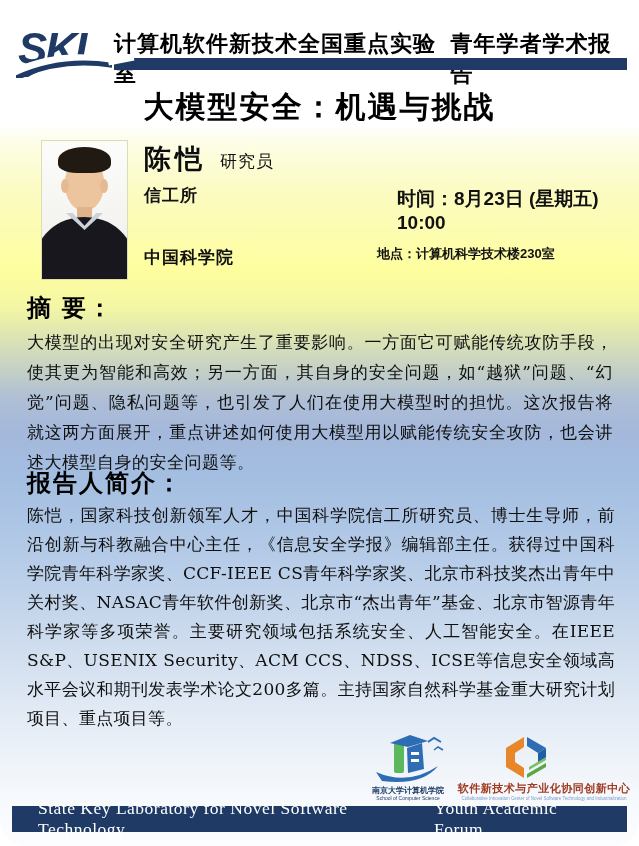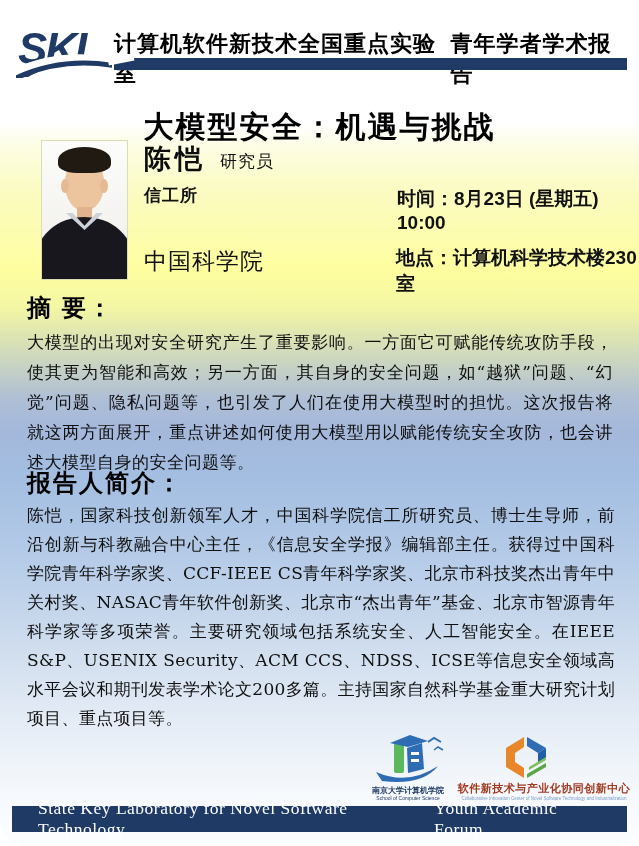--- a/index.html
+++ b/index.html
@@ -20,43 +20,43 @@
 
   
   .masthead{left:114px;top:29px;width:516px;display:flex;justify-content:flex-end;
     font-size:22px;font-weight:700;letter-spacing:1px;color:#000;}
   .navy-bar{left:114px;top:58px;width:513px;height:12px;background:#1f3a64;}
   .bar-notch{left:108px;top:56px;width:26px;height:7px;background:#ffffff;transform:rotate(-11deg);}
   .skl{left:16px;top:24px;width:96px;height:54px;}
 
   
   .talk-title{left:0;top:87px;width:639px;text-align:center;font-size:30px;font-weight:700;
-    letter-spacing:2px;color:#000;margin-top:20px;}
+    letter-spacing:2px;color:#000;}
 
   
   .photo{left:41px;top:140px;width:85px;height:138px;background:linear-gradient(180deg,#fcfcfa,#efeeea);
     border:1px solid #ddddb4;overflow:hidden;}
   .photo div{position:absolute;}
   .ph-face{left:23px;top:18px;width:39px;height:52px;background:#ecc49e;border-radius:46% 46% 52% 52%;}
   .ph-hair{left:16px;top:6px;width:53px;height:26px;background:#211a13;border-radius:50% 50% 35% 35%;}
   .ph-ear-l{left:19px;top:38px;width:8px;height:14px;background:#e5ba92;border-radius:50%;}
   .ph-ear-r{left:58px;top:38px;width:8px;height:14px;background:#e5ba92;border-radius:50%;}
   .ph-neck{left:35px;top:66px;width:15px;height:12px;background:#dfb48c;}
   .ph-collar{left:24px;top:72px;width:37px;height:17px;background:#ccd2da;
     clip-path:polygon(0 0,18% 0,50% 75%,82% 0,100% 0,50% 100%);z-index:2;}
   .ph-sweater{left:-7px;top:76px;width:99px;height:64px;background:#17171d;
     border-radius:52% 52% 0 0 / 72% 72% 0 0;}
 
   .name-row{left:144px;top:141px;display:flex;align-items:flex-end;}
   .spk-name{font-family:"DejaVu Serif",serif;font-size:27px;font-weight:700;color:#0d0d0d;letter-spacing:4px;}
   .spk-degree{font-size:17px;font-weight:500;margin-left:14px;padding-bottom:4px;letter-spacing:1px;}
   .spk-dept{left:144px;top:184px;font-size:17px;font-weight:600;letter-spacing:1px;text-align:center;}
-  .spk-org{left:144px;top:246px;font-size:23px;font-weight:400;letter-spacing:1px;}
+  .spk-org{left:144px;top:246px;font-size:17px;font-weight:700;letter-spacing:1px;}
   .spk-time{left:397px;top:186px;font-size:19px;font-weight:700;}
-  .spk-loc{left:396px;top:245px;font-size:19px;font-weight:700;}
+  .spk-loc{left:377px;top:245px;font-size:13px;font-weight:700;}
 
   
   .sec-h{font-size:24px;font-weight:800;letter-spacing:2px;color:#000;}
   .abstract-h{left:27px;top:292px;}
   .abstract-p{left:27px;top:327px;width:586px;font-family:"DejaVu Serif",serif;
     font-size:17px;line-height:30px;text-align:justify;letter-spacing:0.5px;color:#101010;}
   .bio-h{left:27px;top:467px;}
   .bio-p{left:27px;top:501px;width:588px;font-family:"DejaVu Serif",serif;
     font-size:17px;line-height:29px;text-align:justify;letter-spacing:0.3px;color:#101010;}
 

